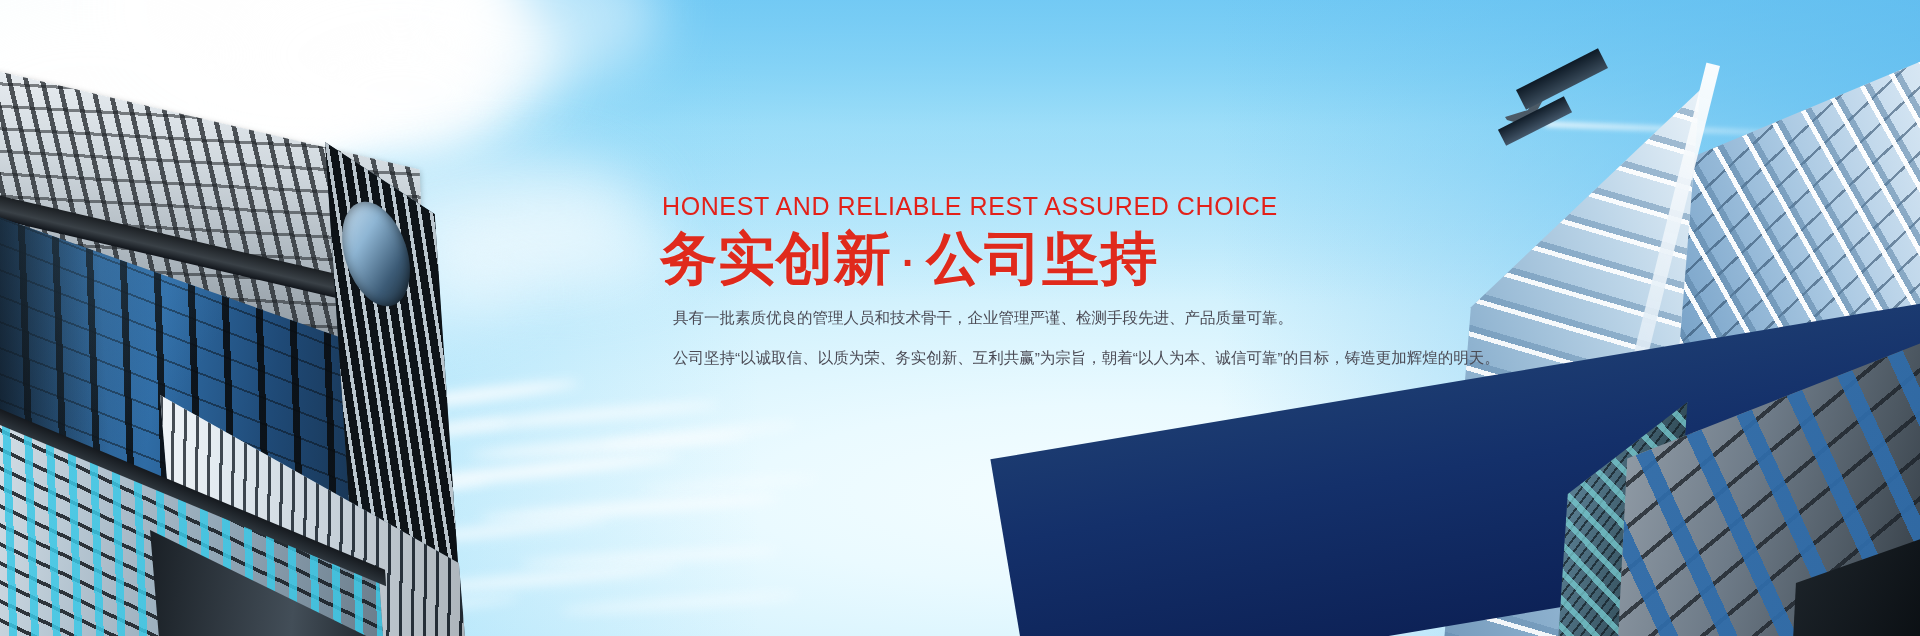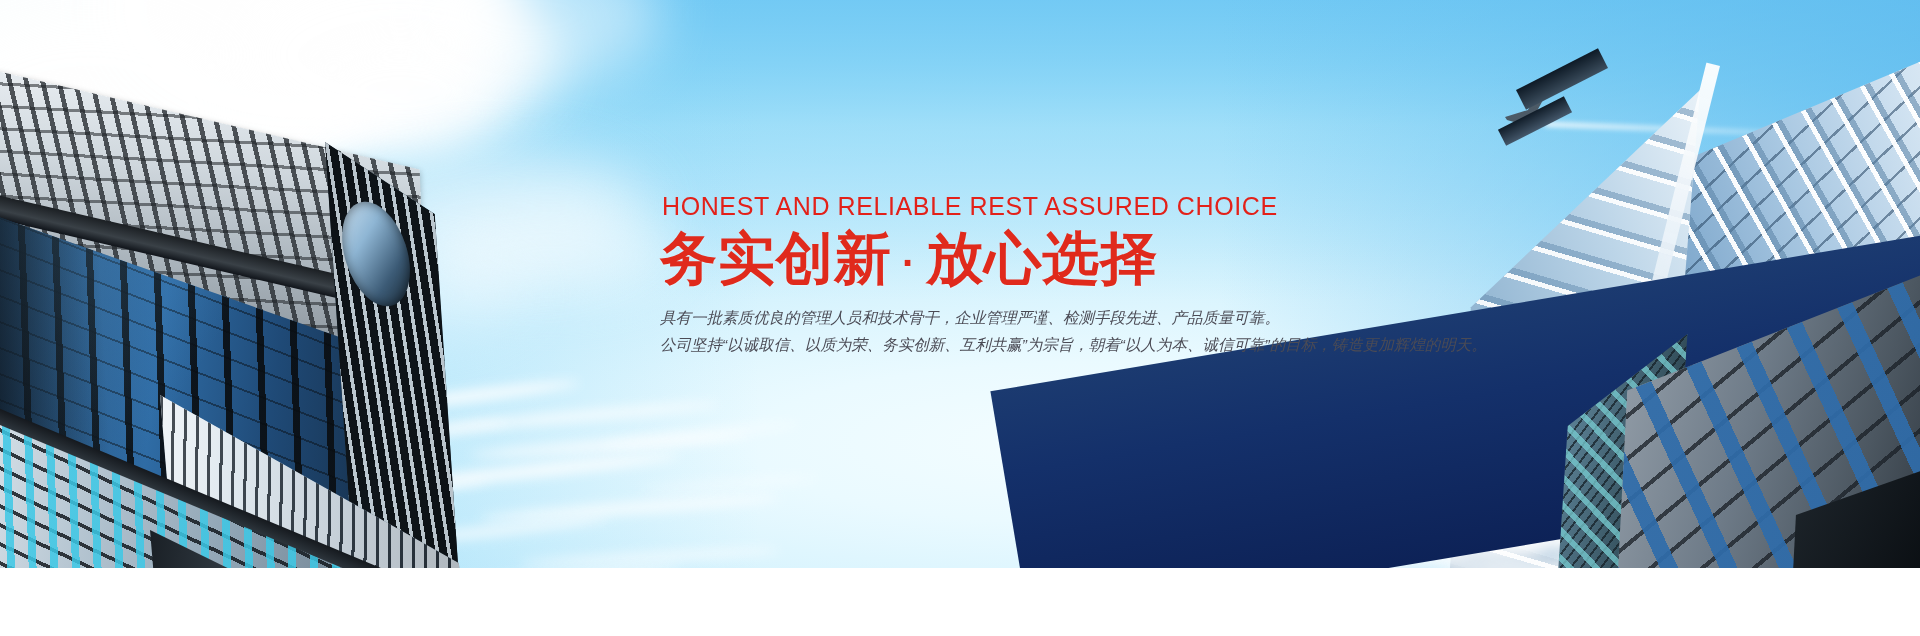--- a/index.html
+++ b/index.html
@@ -1,20 +1,20 @@
 <!DOCTYPE html>
 <html><head>
 <meta charset="utf-8">
 <style>
   html,body{margin:0;padding:0;background:#fff;}
   body{font-family:"Liberation Sans","DejaVu Sans",sans-serif;}
 
   .banner{
     position:relative;
-    width:1920px;height:568px;
+    width:1920px;height:636px;
     overflow:hidden;
     background:#bfe9fb;
   }
 
   
   .sky{
     position:absolute;inset:0;
     background:
       radial-gradient(120% 90% at 58% 78%, #f4fdff 0%, #eafaff 16%, #d4f2fd 34%, #b4e6fb 55%, #8fd9f7 76%, #74cdf4 100%);
   }
@@ -336,23 +336,22 @@
   }
   .headline .dot{
     font-size:40px;
     vertical-align:middle;
     padding:0 10px;
   }
   .para{
     color:#4b4b55;
     font-size:15.5px;
     line-height:1.75;
-    margin:0;
+    margin:13px;
     white-space:nowrap;
-    font-style:italic;
   }
 </style>
 </head>
 <body>
 
 <div class="banner">
 
   <div class="sky"></div>
   <div class="sky-top-tint"></div>
   <div class="sky-left-tint"></div>
@@ -465,19 +464,19 @@
     </div>
     <div class="brt-face">
       <div class="brt-win"></div>
     </div>
     <div class="brt-darkblock"></div>
   </div>
 
   <div class="copy">
     <div class="eyebrow">HONEST AND RELIABLE  REST ASSURED CHOICE</div>
     <div class="headline">
-      <span>务实创新</span><span class="dot">·</span><span>放心选择</span>
+      <span>务实创新</span><span class="dot">·</span><span>公司坚持</span>
     </div>
     <p class="para">具有一批素质优良的管理人员和技术骨干，企业管理严谨、检测手段先进、产品质量可靠。</p>
     <p class="para">公司坚持“以诚取信、以质为荣、务实创新、互利共赢”为宗旨，朝着“以人为本、诚信可靠”的目标，铸造更加辉煌的明天。</p>
   </div>
 
 </div>
 
 </body></html>

